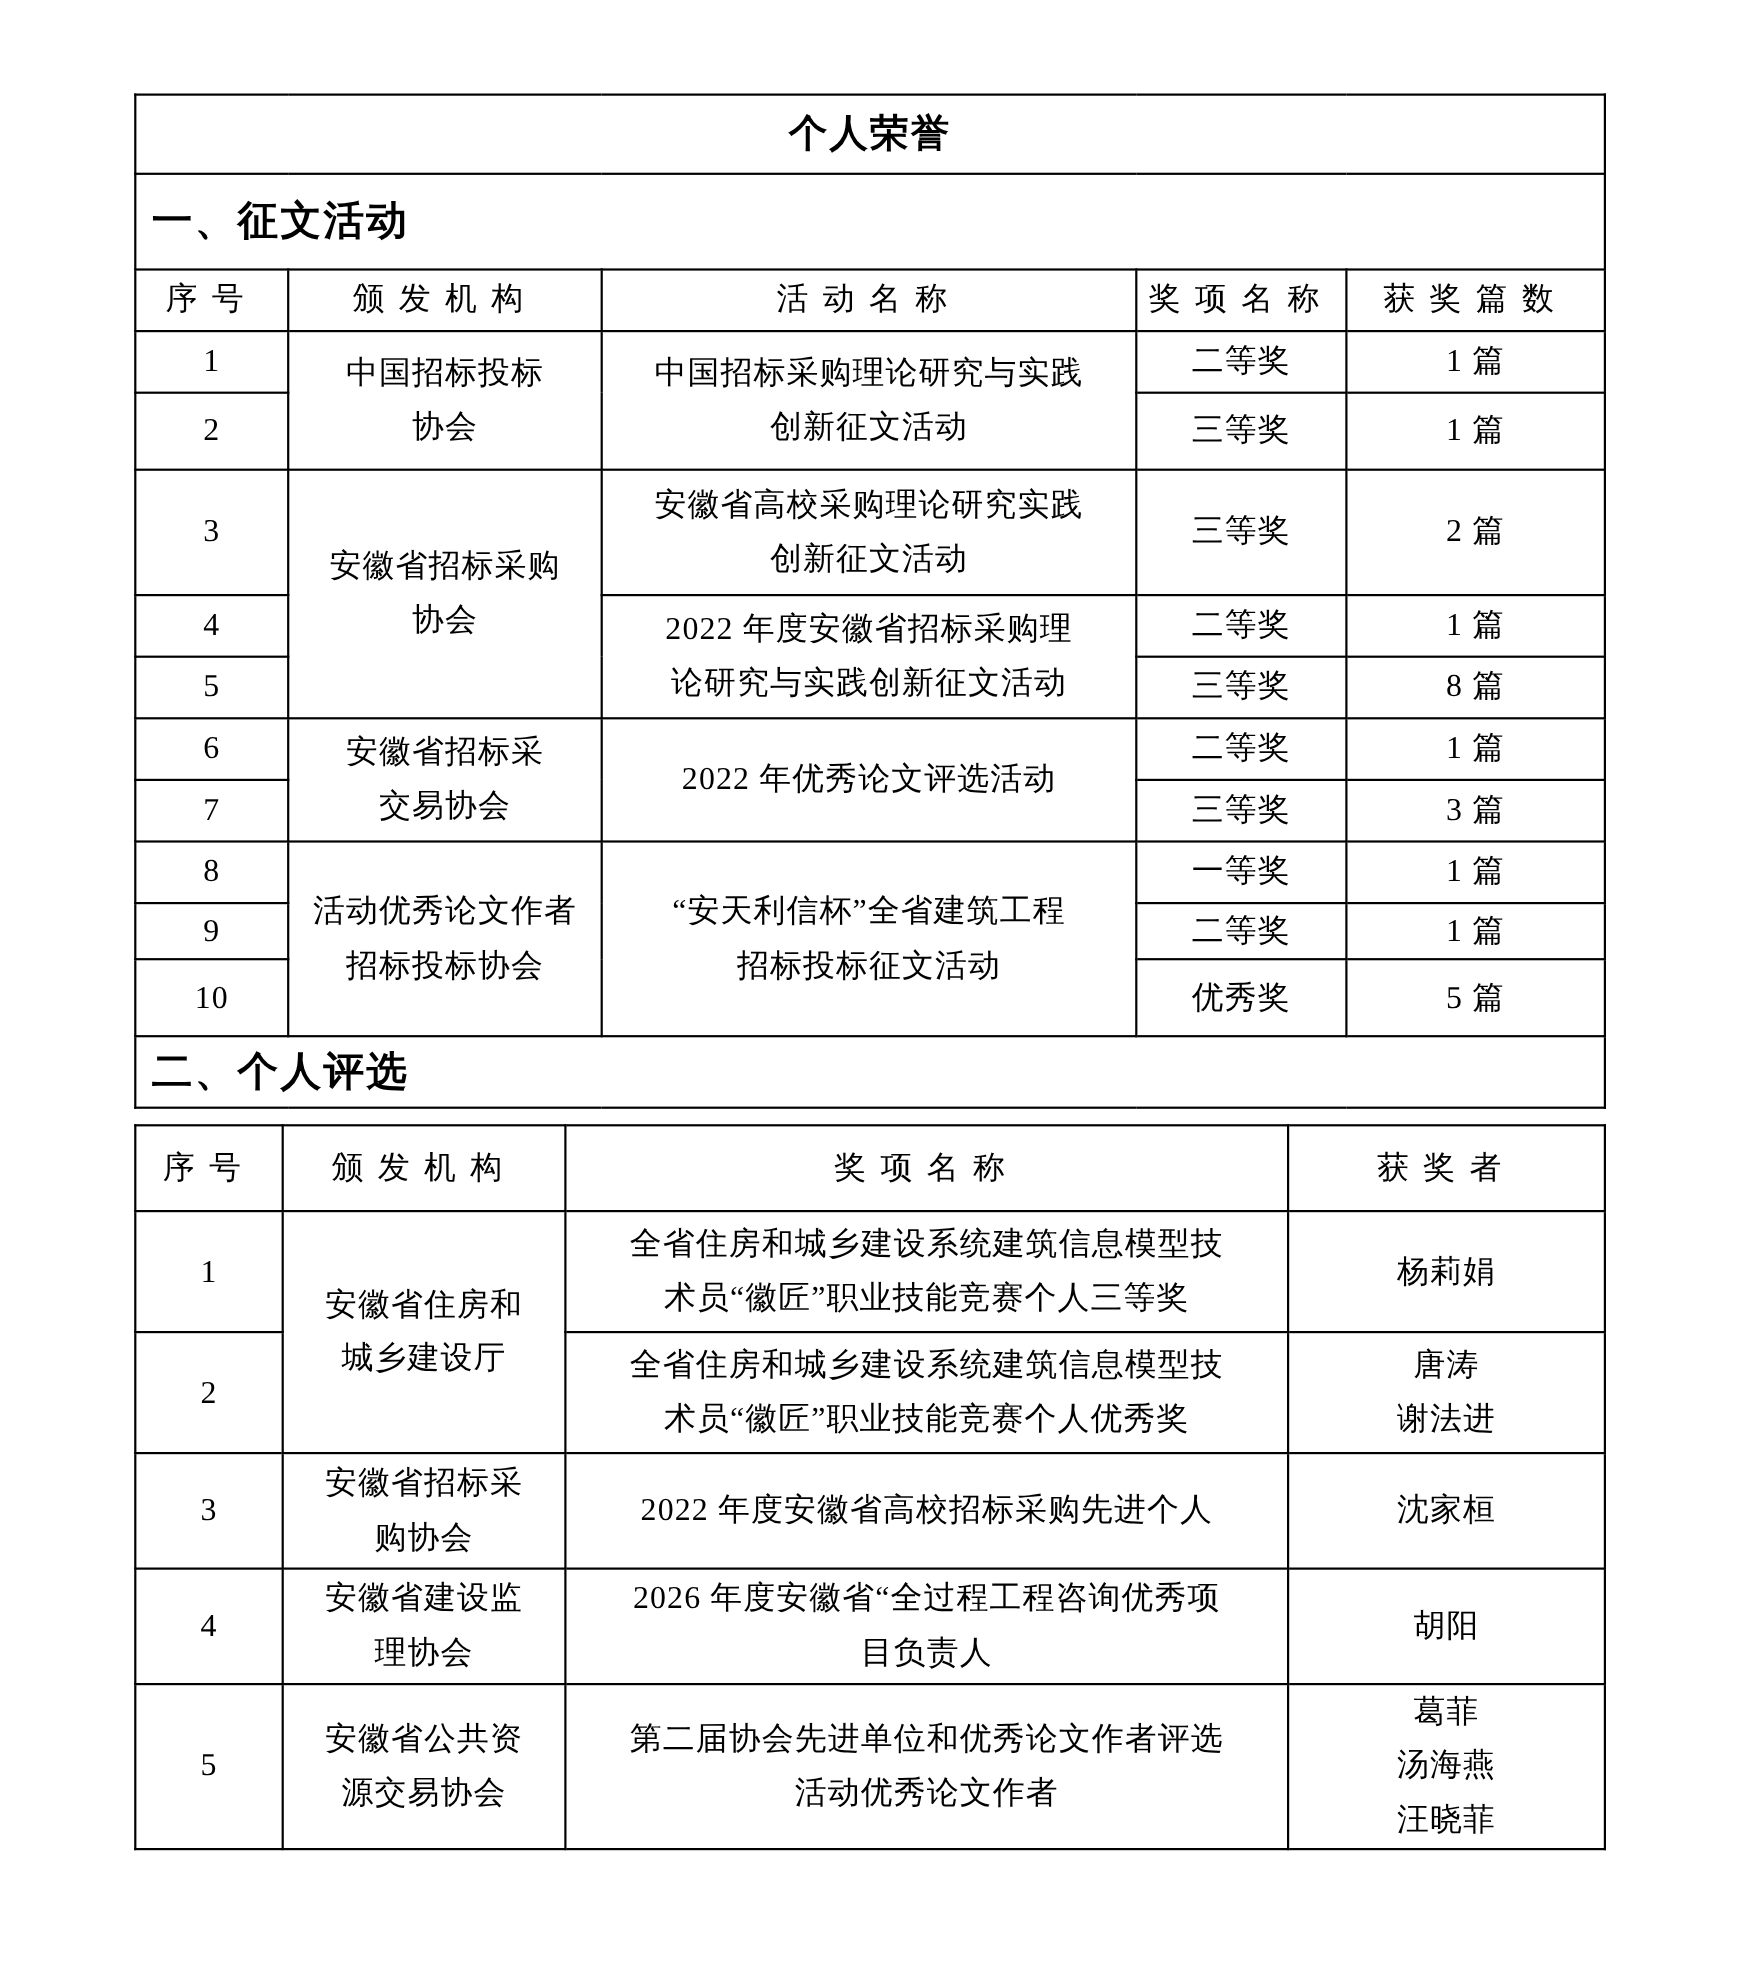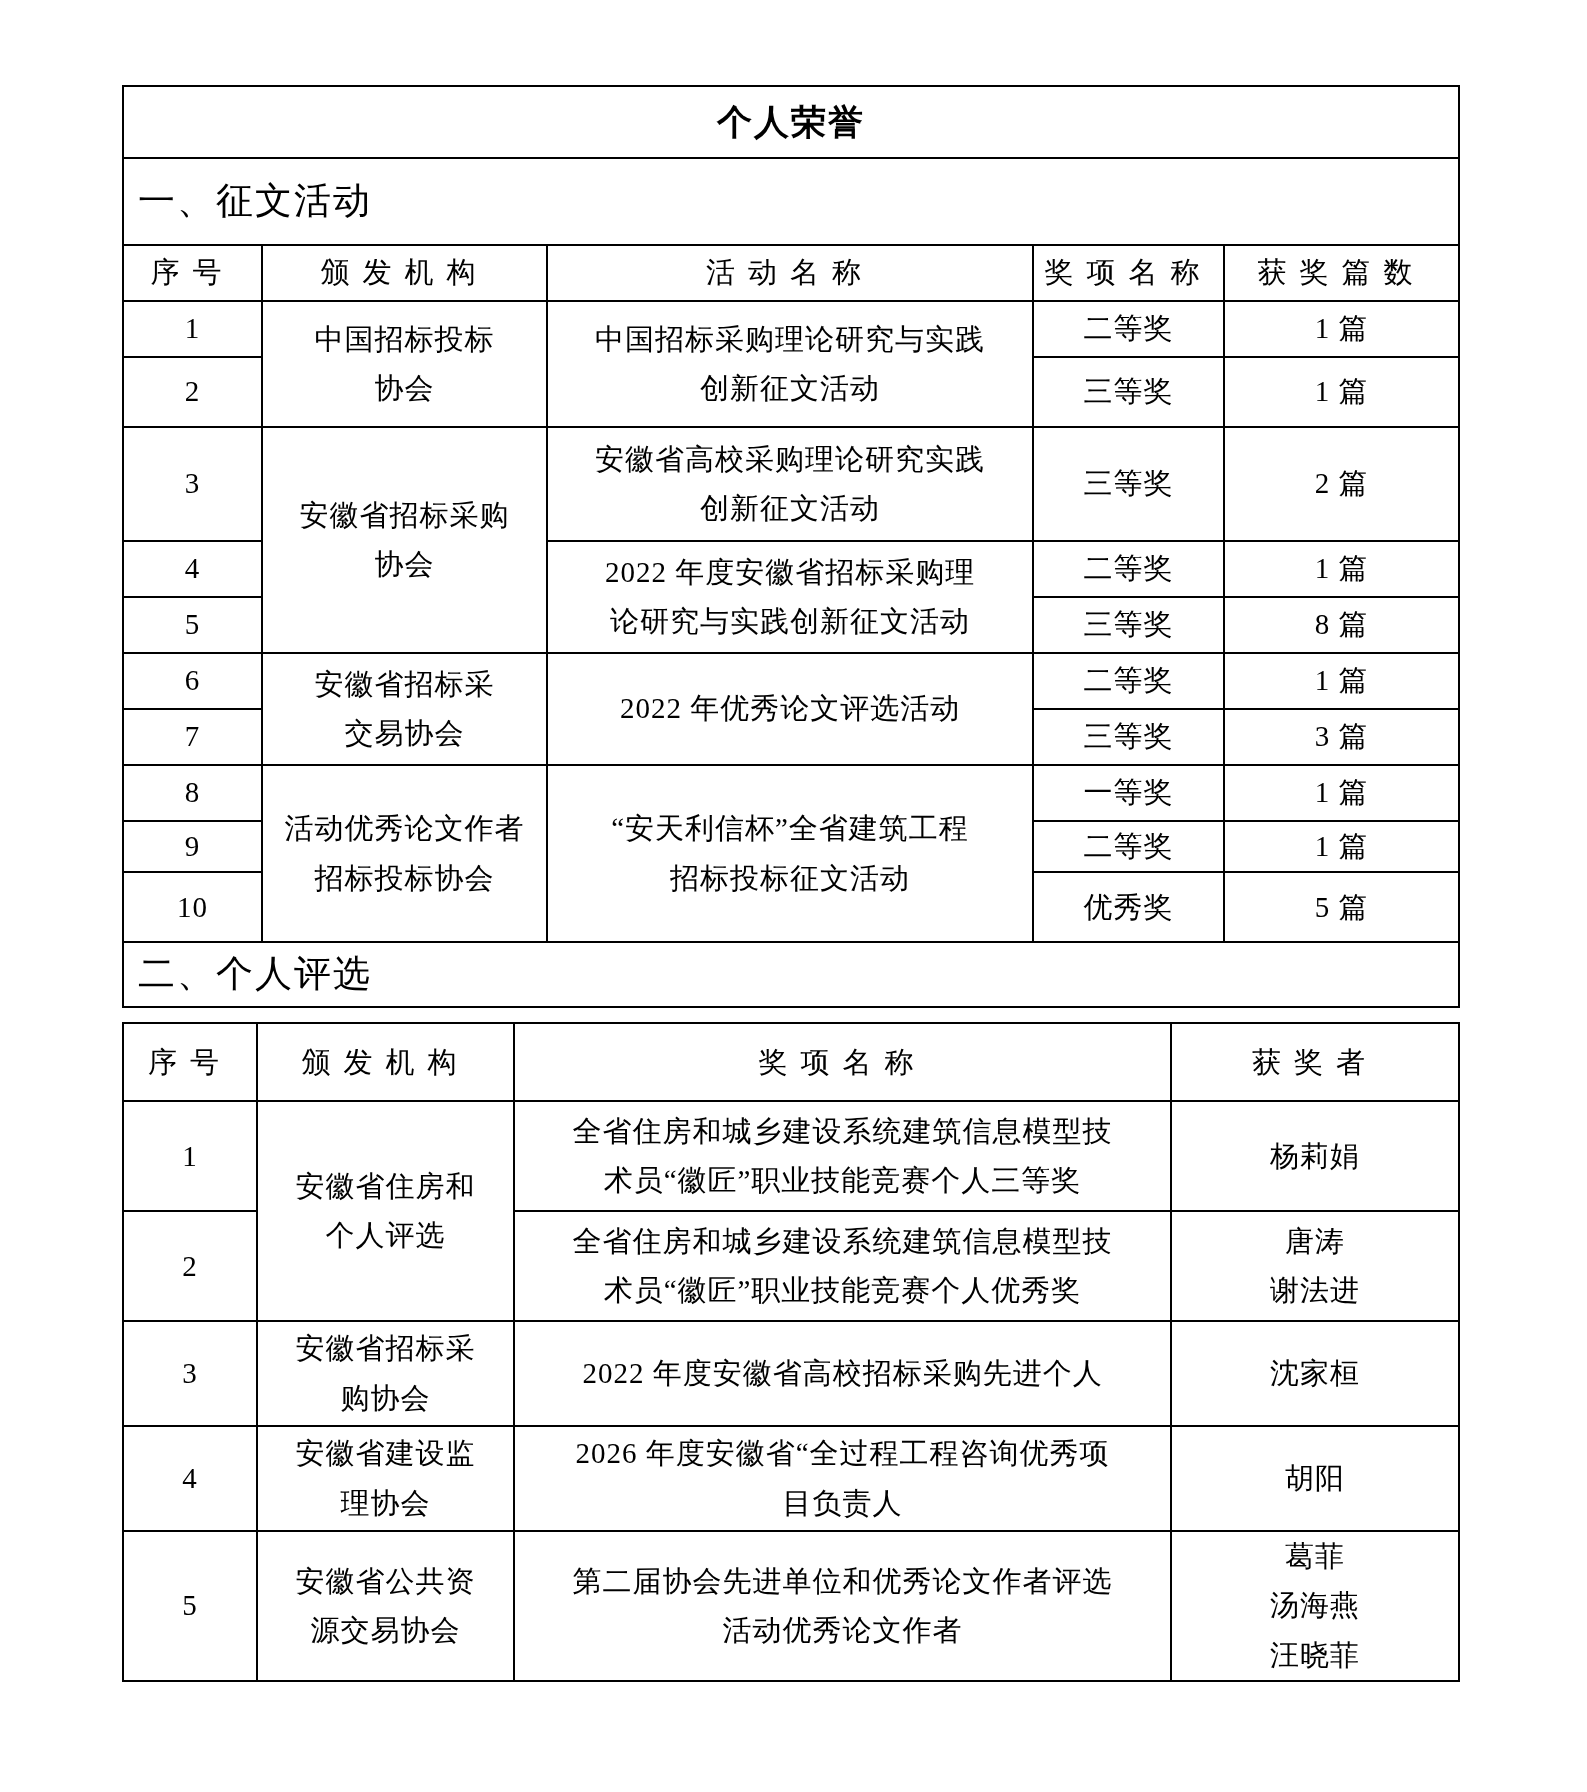--- a/index.html
+++ b/index.html
@@ -36,21 +36,21 @@
     letter-spacing: 0.45em;
   }
   .title-cell {
     font-family: "Liberation Sans", "DejaVu Sans", sans-serif;
     font-weight: bold;
     font-size: 35px;
     letter-spacing: 2px;
   }
   .section-cell {
     font-family: "Liberation Sans", "DejaVu Sans", sans-serif;
-    font-weight: normal;
+    font-weight: bold;
     font-size: 37px;
     text-align: left;
     padding-left: 14px;
     letter-spacing: 2px;
   }
   .t2 { margin-top: 14px; }
 </style>
 </head>
 <body>
 
@@ -161,21 +161,21 @@
     <tbody>
         <tr style="height:78px">
       <th>序号</th>
       <th>颁发机构</th>
       <th>奖项名称</th>
       <th>获奖者</th>
     </tr>
     <tr style="height:110px">
       <td>1</td>
       <td rowspan="2">安徽省住房和
-个人评选</td>
+城乡建设厅</td>
       <td>全省住房和城乡建设系统建筑信息模型技
 术员“徽匠”职业技能竞赛个人三等奖</td>
       <td>杨莉娟</td>
     </tr>
     <tr style="height:110px">
       <td>2</td>
       <td>全省住房和城乡建设系统建筑信息模型技
 术员“徽匠”职业技能竞赛个人优秀奖</td>
       <td>唐涛
 谢法进</td>

